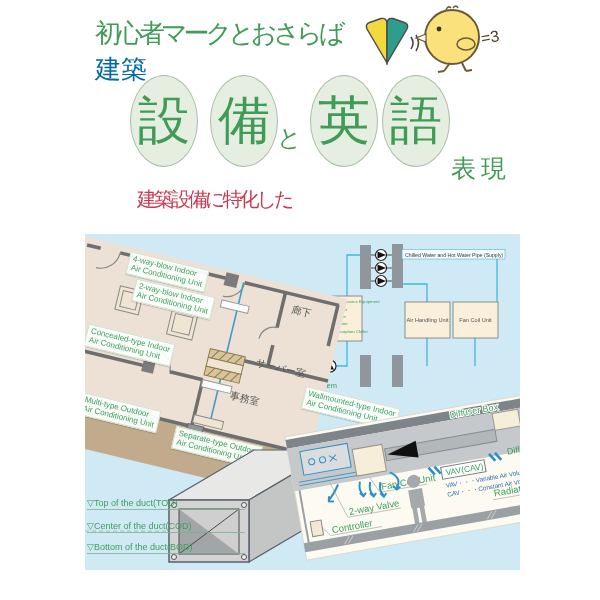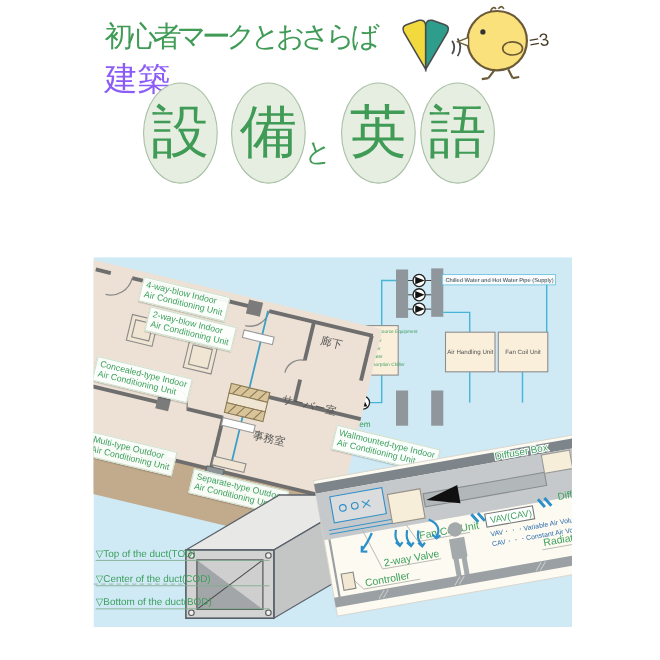--- a/index.html
+++ b/index.html
@@ -3,21 +3,21 @@
 <meta charset="utf-8">
 <style>
   html,body{margin:0;padding:0;}
   #canvas{position:relative;width:600px;height:600px;background:#ffffff;overflow:hidden;
           font-family:"Liberation Sans",sans-serif;}
   #cover{position:absolute;left:85px;top:0;width:435px;height:570px;background:#fff;overflow:hidden;}
   .abs{position:absolute;}
   
   .tagline{left:10px;top:16px;font-family:"Liberation Serif",serif;font-size:26px;letter-spacing:-4px;
            color:#3f9b55;white-space:nowrap;}
-  .title-prefix{left:10px;top:52px;font-family:Liberation Serif, serif;font-size:30px;color:#8b5cf6;}
+  .title-prefix{left:10px;top:52px;font-family:Liberation Serif, serif;font-size:26px;color:#0369a1;}
   .kanji-circle{width:66px;height:90px;border-radius:50%;background:#e5eee1;border:1.5px solid #a9bfa5;
                 display:flex;align-items:center;justify-content:center;}
   .kanji-circle span{font-family:"Liberation Serif",serif;font-size:52px;color:#3f9b55;line-height:1;}
   .connector{left:192px;top:122px;font-family:"Liberation Serif",serif;font-size:24px;color:#3f9b55;}
   .suffix{left:366px;top:152px;font-family:"Liberation Serif",serif;font-size:25px;letter-spacing:5px;color:#3f9b55;}
   .sub1{left:52px;top:186px;font-family:"Liberation Serif",serif;font-size:20px;letter-spacing:-3px;color:#c93a52;white-space:nowrap;}
   .sub2{left:172px;top:206px;font-family:"Liberation Serif",serif;font-size:20px;letter-spacing:-3.5px;color:#c93a52;white-space:nowrap;}
   
   .bluefield{left:0;top:234px;width:435px;height:366px;background:#cfe9f5;z-index:1;}
   
@@ -53,21 +53,23 @@
   <div class="abs kanji-circle" style="left:125px;top:75px;">
     <span>備</span>
       </div>
   <div class="abs connector">と</div>
   <div class="abs kanji-circle" style="left:225px;top:75px;">
     <span>英</span>
       </div>
   <div class="abs kanji-circle" style="left:297px;top:75px;">
     <span>語</span>
       </div>
-
+  <div class="abs suffix">表現</div>
+
+  <div class="abs sub1">建築設備に特化した</div>
 
   <svg class="abs" style="left:275px;top:15px;" width="60" height="54" viewBox="0 0 60 54">
     <path d="M27,48 L7,14 Q5,9 9.5,7.5 L21,3.5 Q27,2.5 27,9 Z" fill="#f2d93e" stroke="#4a4a4a" stroke-width="1.4"></path>
     <path d="M27,48 L47,14 Q49,9 44.5,7.5 L33,3.5 Q27,2.5 27,9 Z" fill="#2f9d8c" stroke="#4a4a4a" stroke-width="1.4"></path>
     <path d="M51,22 q4,6 0,12" fill="none" stroke="#4a4a4a" stroke-width="1.6"></path>
     <path d="M56,20 q5,8 0,16" fill="none" stroke="#4a4a4a" stroke-width="1.6"></path>
   </svg>
 
   <svg class="abs" style="left:325px;top:0;" width="105" height="76" viewBox="0 0 105 76">
     <circle cx="42" cy="37" r="27" fill="#fae17c" stroke="#6a5a38" stroke-width="2"></circle>

